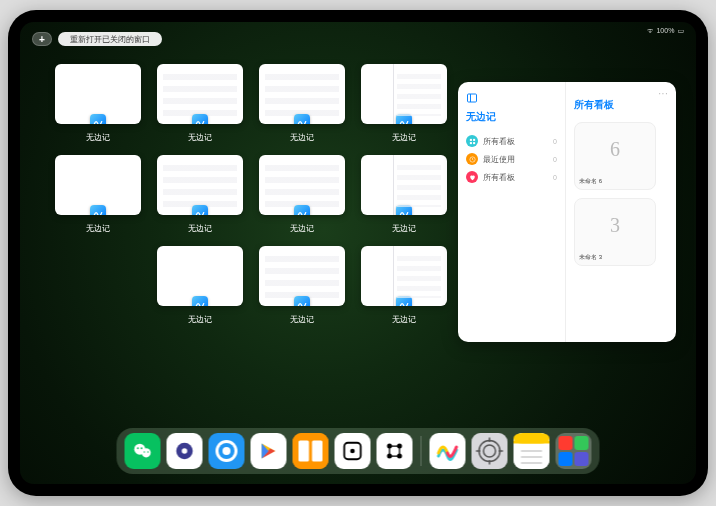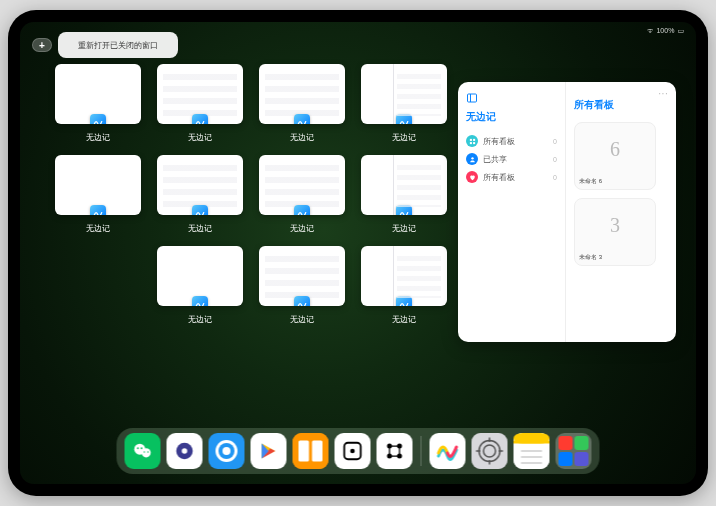--- a/index.html
+++ b/index.html
@@ -34,21 +34,21 @@
   }
   .plus-btn {
     width: 20px; height: 14px;
     background: rgba(255,255,255,0.25);
     border-radius: 8px;
     color: #fff; font-size: 10px; font-weight: 600;
     display: flex; align-items: center; justify-content: center;
     border: 0.5px solid rgba(255,255,255,0.2);
   }
   .reopen-pill {
-    height: 26px; padding: 0 20px;
+    height: 14px; padding: 0 12px;
     background: rgba(255,255,255,0.92);
     border-radius: 8px;
     font-size: 8px; color: #333;
     display: flex; align-items: center;
   }
   .expose-grid {
     position: absolute; top: 42px; left: 35px;
     display: grid; grid-template-columns: repeat(4, 86px);
     column-gap: 16px; row-gap: 12px;
   }
@@ -301,27 +301,27 @@
                   <rect x="3" y="3" width="7" height="7"></rect>
                   <rect x="14" y="3" width="7" height="7"></rect>
                   <rect x="3" y="14" width="7" height="7"></rect>
                   <rect x="14" y="14" width="7" height="7"></rect>
                 </svg>
               </div>
               <span>所有看板</span>
               <span class="cat-count">0</span>
             </div>
             <div class="cat-row">
-              <div class="cat-icon" style="background:#0a84ff">
+              <div class="cat-icon" style="background:#ff9500">
                 <svg viewBox="0 0 24 24">
-                  <circle cx="12" cy="8" r="4"></circle>
-                  <path d="M4 21c0-4 4-6 8-6s8 2 8 6"></path>
+                  <circle cx="12" cy="12" r="9" fill="none" stroke="#fff" stroke-width="2"></circle>
+                  <path d="M12 7v5l3 2" stroke="#fff" stroke-width="2" fill="none"></path>
                 </svg>
               </div>
-              <span>已共享</span>
+              <span>最近使用</span>
               <span class="cat-count">0</span>
             </div>
             <div class="cat-row">
               <div class="cat-icon" style="background:#ff375f">
                 <svg viewBox="0 0 24 24">
                   <path d="M12 21s-8-5-8-12a5 5 0 0 1 8-3 5 5 0 0 1 8 3c0 7-8 12-8 12z"></path>
                 </svg>
               </div>
               <span>所有看板</span>
               <span class="cat-count">0</span>

